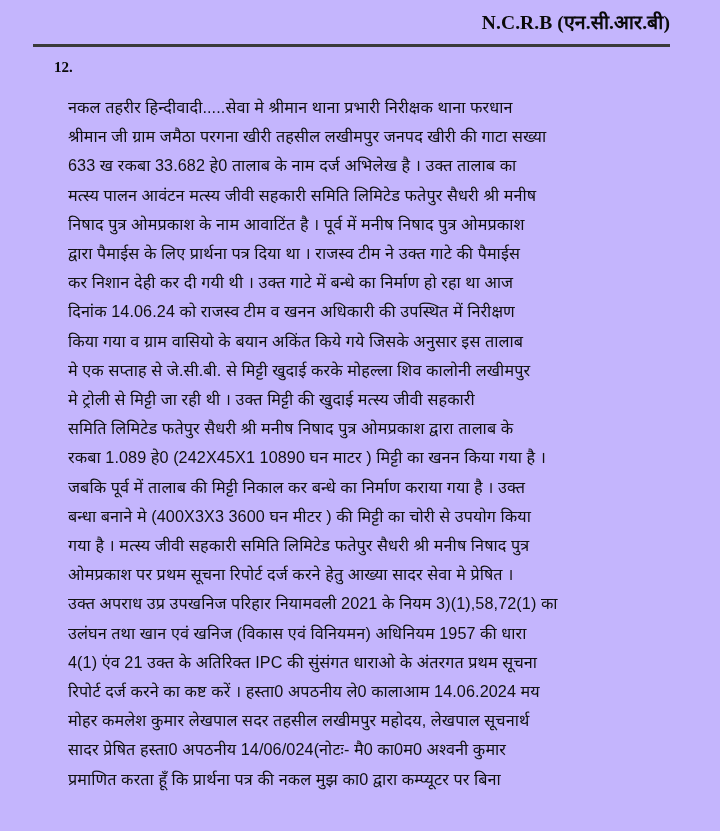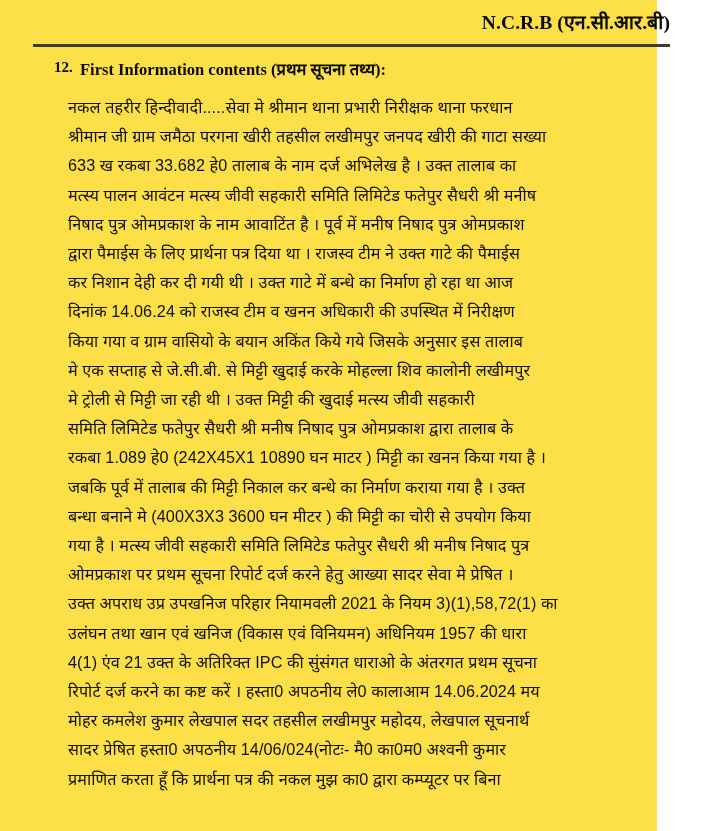--- a/index.html
+++ b/index.html
@@ -10,23 +10,23 @@
   body {
     width: 720px;
     height: 831px;
     font-family: "Liberation Serif", "DejaVu Serif", serif;
     color: #0b0b0b;
     position: relative;
     overflow: hidden;
   }
   .page {
     position: relative;
-    width: 657px;
+    width: 720px;
     height: 831px;
-    background: #fde047;
+    background: #c4b5fd;
   }
 
   
   .header-band {
     position: absolute;
     left: 0;
     top: 0;
     width: 720px;
     height: 48px;
   }
@@ -104,21 +104,20 @@
 
 <div class="page">
 
   <div class="header-band">
     <div class="header-title">N.C.R.B (एन.सी.आर.बी)</div>
     <div class="header-rule"></div>
   </div>
 
   <div class="section-row">
     <div class="section-number">12.</div>
-    <div class="section-title">First Information contents (प्रथम सूचना तथ्य):</div>
   </div>
 
   <div class="body-block">
     <div class="body-line justify" style="white-space: nowrap;">नकल<span style="letter-spacing: 0px;"> </span>तहरीर<span style="letter-spacing: 0px;"> </span>हिन्दीवादी.....सेवा<span style="letter-spacing: 0px;"> </span>मे<span style="letter-spacing: 0px;"> </span>श्रीमान<span style="letter-spacing: 0px;"> </span>थाना<span style="letter-spacing: 0px;"> </span>प्रभारी<span style="letter-spacing: 0px;"> </span>निरीक्षक<span style="letter-spacing: 0px;"> </span>थाना<span style="letter-spacing: 0px;"> </span>फरधान</div>
     <div class="body-line justify" style="white-space: nowrap;">श्रीमान<span style="letter-spacing: 0px;"> </span>जी<span style="letter-spacing: 0px;"> </span>ग्राम<span style="letter-spacing: 0px;"> </span>जमैठा<span style="letter-spacing: 0px;"> </span>परगना<span style="letter-spacing: 0px;"> </span>खीरी<span style="letter-spacing: 0px;"> </span>तहसील<span style="letter-spacing: 0px;"> </span>लखीमपुर<span style="letter-spacing: 0px;"> </span>जनपद<span style="letter-spacing: 0px;"> </span>खीरी<span style="letter-spacing: 0px;"> </span>की<span style="letter-spacing: 0px;"> </span>गाटा<span style="letter-spacing: 0px;"> </span>सख्या</div>
     <div class="body-line justify" style="white-space: nowrap;">633<span style="letter-spacing: 0px;"> </span>ख<span style="letter-spacing: 0px;"> </span>रकबा<span style="letter-spacing: 0px;"> </span>33.682<span style="letter-spacing: 0px;"> </span>हे0<span style="letter-spacing: 0px;"> </span>तालाब<span style="letter-spacing: 0px;"> </span>के<span style="letter-spacing: 0px;"> </span>नाम<span style="letter-spacing: 0px;"> </span>दर्ज<span style="letter-spacing: 0px;"> </span>अभिलेख<span style="letter-spacing: 0px;"> </span>है<span style="letter-spacing: 0px;"> </span>।<span style="letter-spacing: 0px;"> </span>उक्त<span style="letter-spacing: 0px;"> </span>तालाब<span style="letter-spacing: 0px;"> </span>का</div>
     <div class="body-line justify" style="white-space: nowrap;">मत्स्य<span style="letter-spacing: 0px;"> </span>पालन<span style="letter-spacing: 0px;"> </span>आवंटन<span style="letter-spacing: 0px;"> </span>मत्स्य<span style="letter-spacing: 0px;"> </span>जीवी<span style="letter-spacing: 0px;"> </span>सहकारी<span style="letter-spacing: 0px;"> </span>समिति<span style="letter-spacing: 0px;"> </span>लिमिटेड<span style="letter-spacing: 0px;"> </span>फतेपुर<span style="letter-spacing: 0px;"> </span>सैधरी<span style="letter-spacing: 0px;"> </span>श्री<span style="letter-spacing: 0px;"> </span>मनीष</div>
     <div class="body-line justify" style="white-space: nowrap;">निषाद<span style="letter-spacing: 0px;"> </span>पुत्र<span style="letter-spacing: 0px;"> </span>ओमप्रकाश<span style="letter-spacing: 0px;"> </span>के<span style="letter-spacing: 0px;"> </span>नाम<span style="letter-spacing: 0px;"> </span>आवाटिंत<span style="letter-spacing: 0px;"> </span>है<span style="letter-spacing: 0px;"> </span>।<span style="letter-spacing: 0px;"> </span>पूर्व<span style="letter-spacing: 0px;"> </span>में<span style="letter-spacing: 0px;"> </span>मनीष<span style="letter-spacing: 0px;"> </span>निषाद<span style="letter-spacing: 0px;"> </span>पुत्र<span style="letter-spacing: 0px;"> </span>ओमप्रकाश</div>
     <div class="body-line justify" style="white-space: nowrap;">द्वारा<span style="letter-spacing: 0px;"> </span>पैमाईस<span style="letter-spacing: 0px;"> </span>के<span style="letter-spacing: 0px;"> </span>लिए<span style="letter-spacing: 0px;"> </span>प्रार्थना<span style="letter-spacing: 0px;"> </span>पत्र<span style="letter-spacing: 0px;"> </span>दिया<span style="letter-spacing: 0px;"> </span>था<span style="letter-spacing: 0px;"> </span>।<span style="letter-spacing: 0px;"> </span>राजस्व<span style="letter-spacing: 0px;"> </span>टीम<span style="letter-spacing: 0px;"> </span>ने<span style="letter-spacing: 0px;"> </span>उक्त<span style="letter-spacing: 0px;"> </span>गाटे<span style="letter-spacing: 0px;"> </span>की<span style="letter-spacing: 0px;"> </span>पैमाईस</div>
     <div class="body-line justify" style="white-space: nowrap;">कर<span style="letter-spacing: 0px;"> </span>निशान<span style="letter-spacing: 0px;"> </span>देही<span style="letter-spacing: 0px;"> </span>कर<span style="letter-spacing: 0px;"> </span>दी<span style="letter-spacing: 0px;"> </span>गयी<span style="letter-spacing: 0px;"> </span>थी<span style="letter-spacing: 0px;"> </span>।<span style="letter-spacing: 0px;"> </span>उक्त<span style="letter-spacing: 0px;"> </span>गाटे<span style="letter-spacing: 0px;"> </span>में<span style="letter-spacing: 0px;"> </span>बन्धे<span style="letter-spacing: 0px;"> </span>का<span style="letter-spacing: 0px;"> </span>निर्माण<span style="letter-spacing: 0px;"> </span>हो<span style="letter-spacing: 0px;"> </span>रहा<span style="letter-spacing: 0px;"> </span>था<span style="letter-spacing: 0px;"> </span>आज</div>

